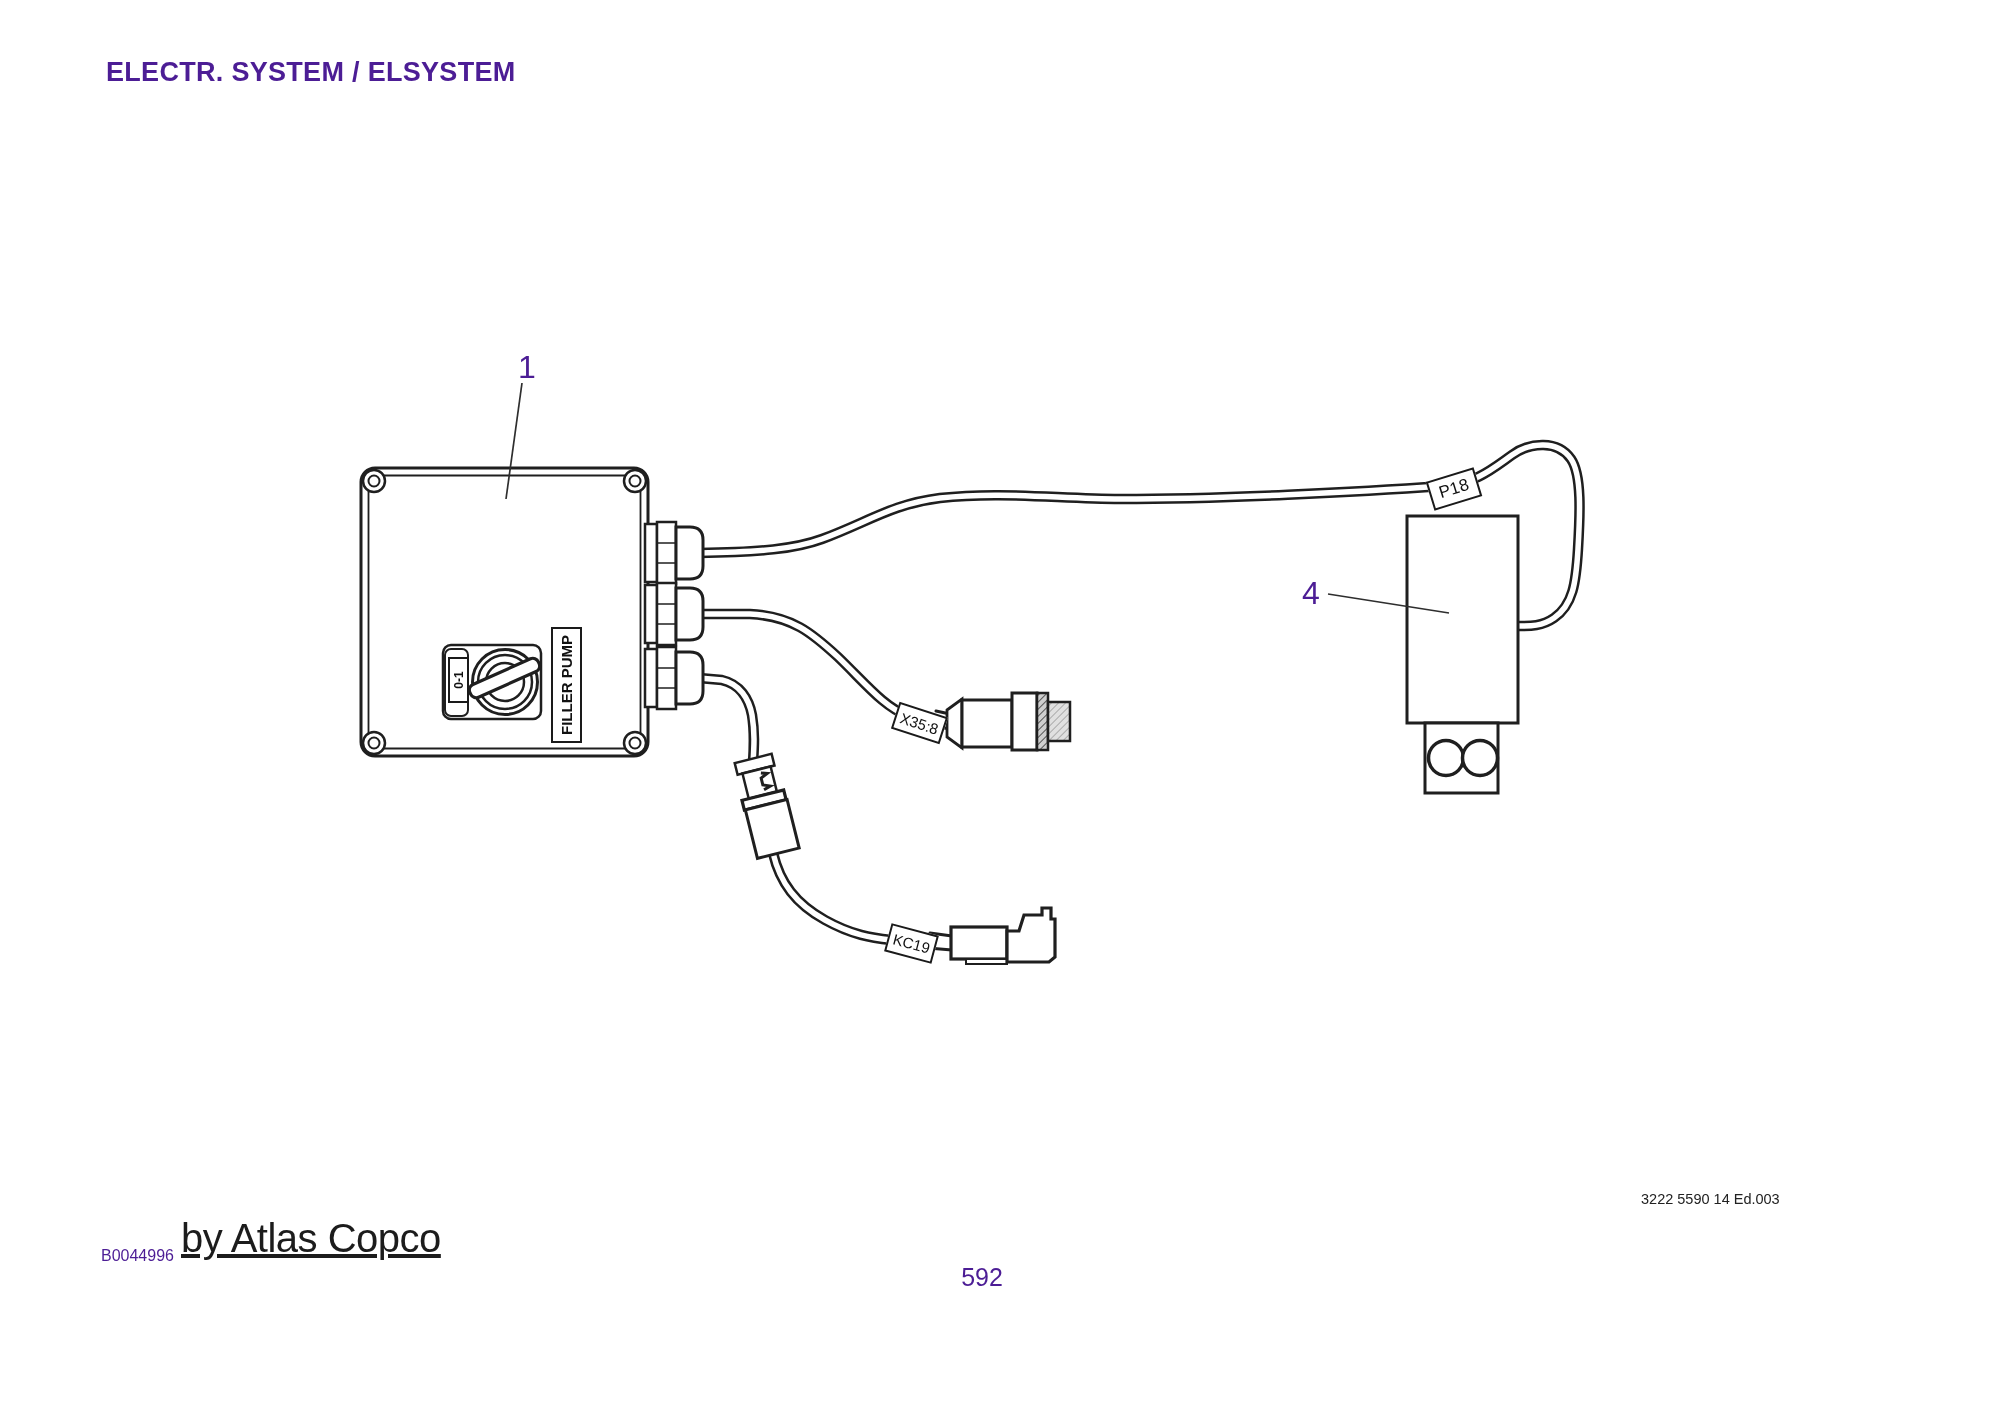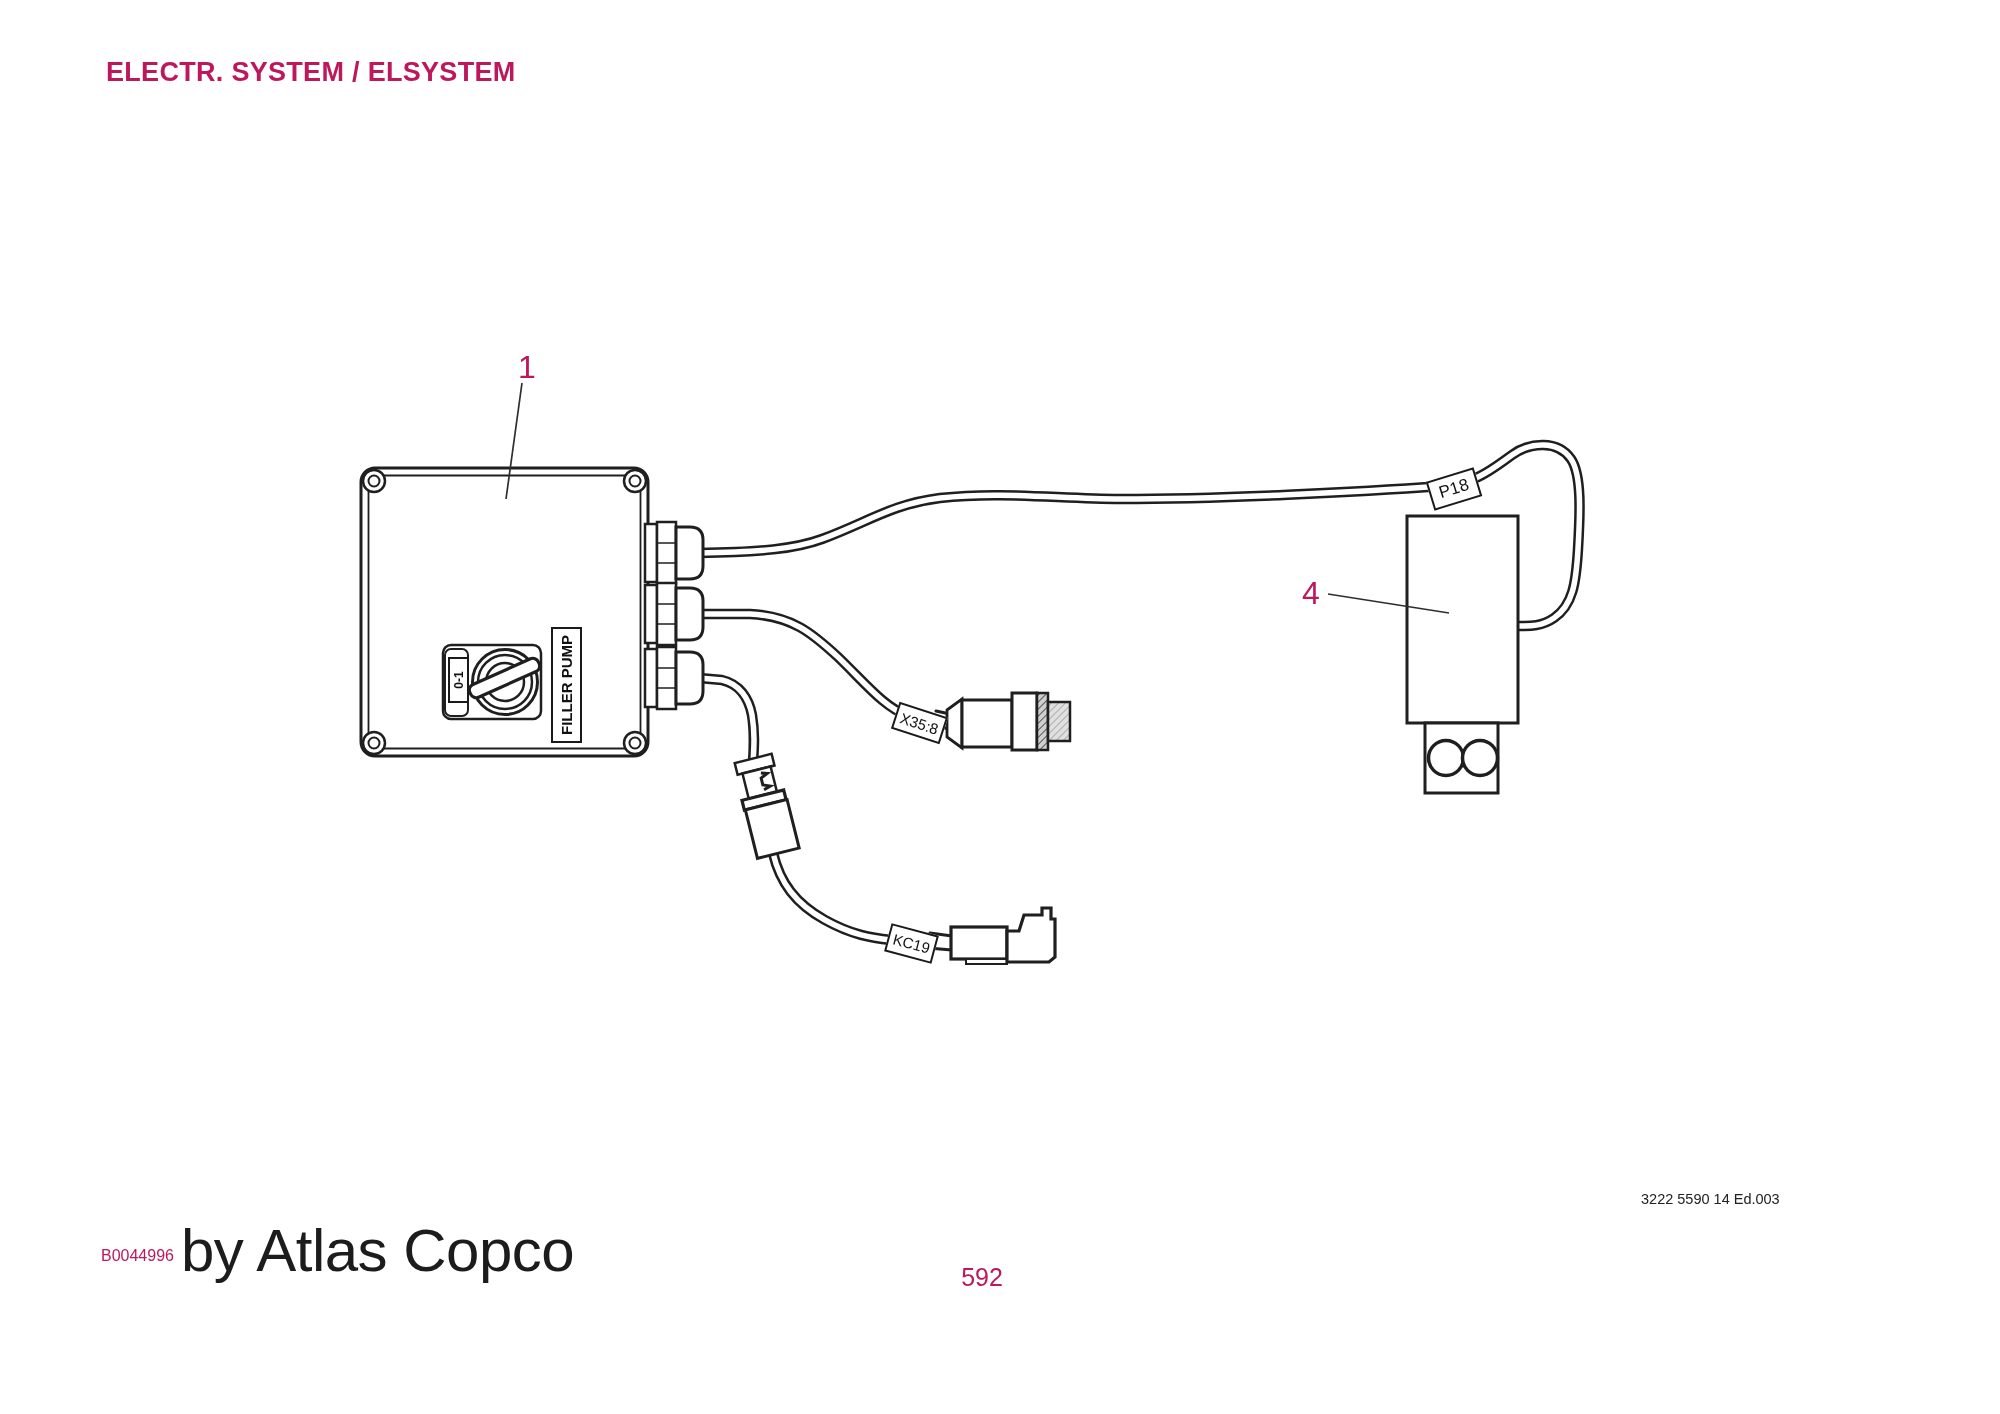--- a/index.html
+++ b/index.html
@@ -1,28 +1,28 @@
 <!DOCTYPE html>
 <html><head>
 <meta charset="utf-8">
 <style>
   html,body{margin:0;padding:0;background:#ffffff;}
   .page{position:relative;width:2000px;height:1414px;background:#ffffff;overflow:hidden;
         font-family:"Liberation Sans",sans-serif;color:#151515;}
   .art{position:absolute;left:0;top:0;}
-  .t{position:absolute;white-space:nowrap;color:#be185d;}
+  .t{position:absolute;white-space:nowrap;color:#4c1d95;}
   .title{font-size:27px;font-weight:bold;letter-spacing:.3px;}
   .callout{font-size:32px;width:30px;text-align:center;}
   .tag{position:absolute;display:flex;align-items:center;justify-content:center;
        border:2.5px solid #1a1a1a;background:#ffffff;font-size:15px;color:#111;}
   .vlabel{position:absolute;display:flex;align-items:center;justify-content:center;
           border:2.5px solid #1a1a1a;background:#ffffff;font-weight:bold;
           transform-origin:0 0;transform:rotate(-90deg);color:#111;}
   .footer-code{font-size:16px;}
-  .brand{font-size:60px;letter-spacing:-.5px;color:#1c1c1c;}
+  .brand{font-size:40px;letter-spacing:-.5px;color:#1c1c1c;text-decoration:underline;}
   .pagenum{font-size:25px;width:64px;text-align:center;}
   .docnum{font-size:14.5px;color:#222;}
 </style>
 </head>
 <body>
 
 <div class="page">
 
   <svg class="art" width="2000" height="1414" viewBox="0 0 2000 1414">
     <defs>

